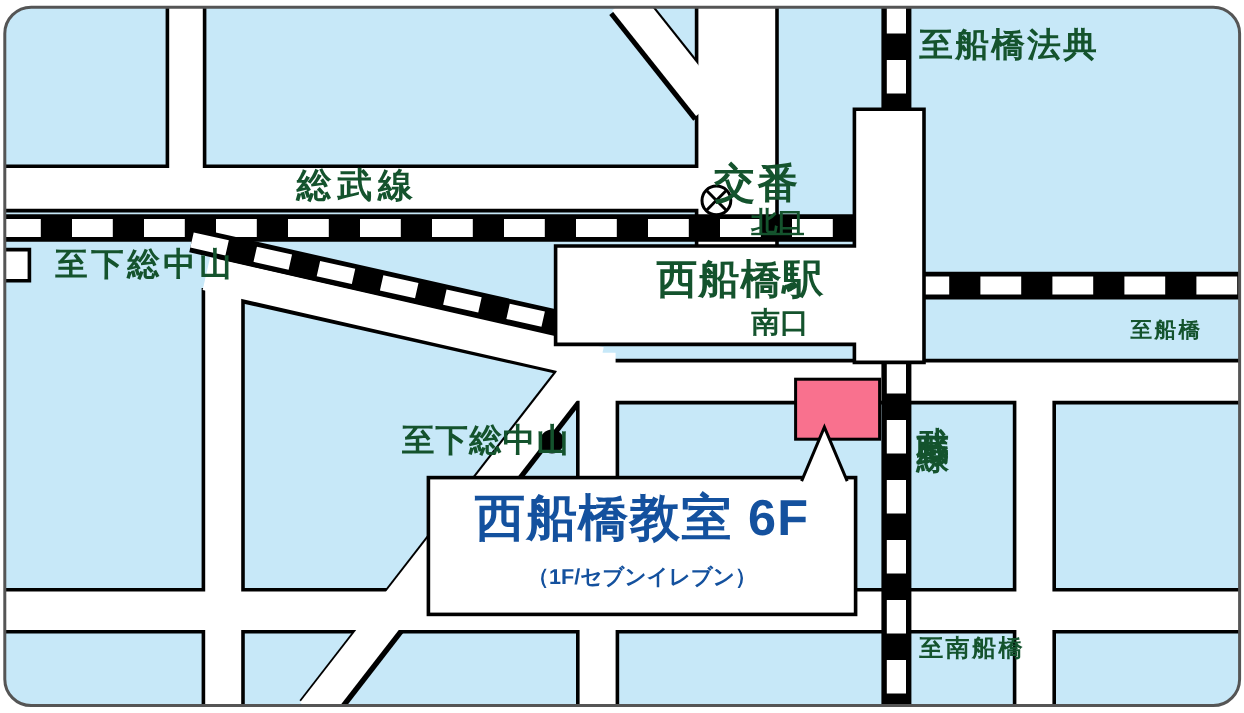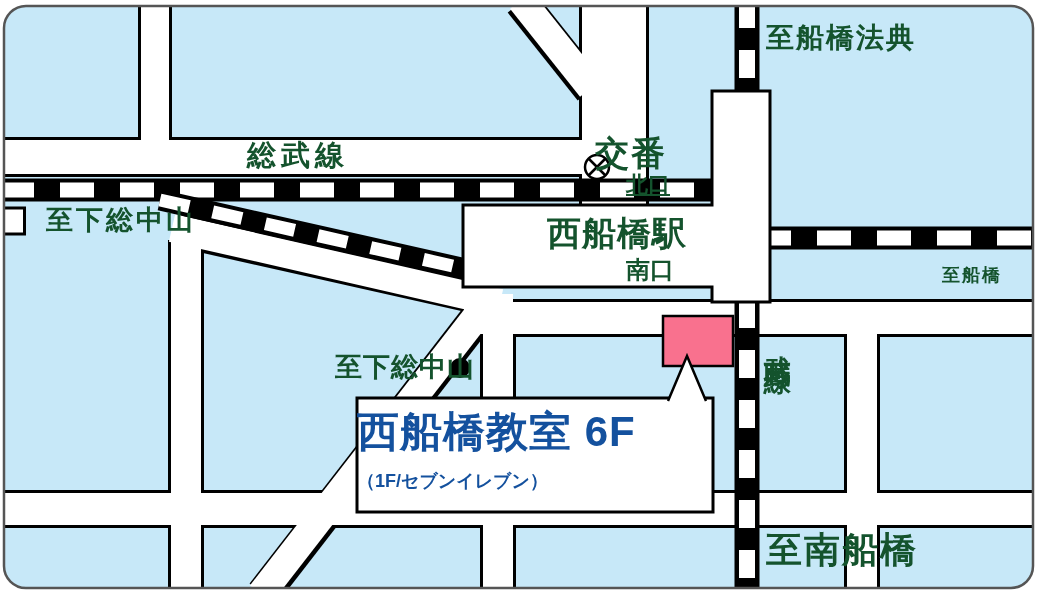--- a/index.html
+++ b/index.html
@@ -8,21 +8,21 @@
     font-family:"Liberation Sans","DejaVu Sans",sans-serif; font-weight:bold;
   }
   .map-wrap svg { position:absolute; left:0; top:0; }
   .label {
     position:absolute; color:#14532d; white-space:nowrap; line-height:1.05;
   }
   .vertical {
     writing-mode:vertical-rl; text-orientation:upright;
   }
   .callout-title, .callout-sub {
-    position:absolute; left:357px; width:356px; 
+    position:absolute; left:357px; width:356px; text-align:center;
     color:var(--callout-text,#14519E); white-space:nowrap;
   }
   .callout-title { top:410px; font-size:42px; letter-spacing:1px; }
   .callout-sub   { top:472px; font-size:18px; }
   
   .bg        { fill:var(--background,#C7E8F8); }
   .casing    { stroke:#000; fill:none; stroke-linecap:butt; }
   .roadfill  { stroke:var(--road,#ffffff); fill:none; stroke-linecap:butt; }
   .railband  { stroke:var(--railway,#000000); fill:none; stroke-linecap:butt; }
   .raildash  { stroke:#ffffff; fill:none; stroke-linecap:butt; }
@@ -130,19 +130,19 @@
   <div class="label" style="left:626px; top:257px; font-size:24px;">南口</div>
 
   <div class="label" style="left:766px; top:23px; font-size:28px; letter-spacing:2px;">至船橋法典</div>
 
   <div class="label" style="left:942px; top:266px; font-size:18px; letter-spacing:2px;">至船橋</div>
 
   <div class="label vertical" style="left:763px; top:334px; font-size:27px; letter-spacing:4px;">武蔵野線</div>
 
   <div class="label" style="left:335px; top:353px; font-size:27px; letter-spacing:1px;">至下総中山</div>
 
-  <div class="label" style="left:766px; top:531px; font-size:36px; letter-spacing:2px;">至南船橋</div>
+  <div class="label" style="left:766px; top:531px; font-size:20px; letter-spacing:2px;">至南船橋</div>
 
   <div class="callout-title label" style="left:357px;">西船橋教室 6F</div>
 
   <div class="callout-sub label" style="left:357px;">（1F/セブンイレブン）</div>
 
 </div>
 
 </body></html>

